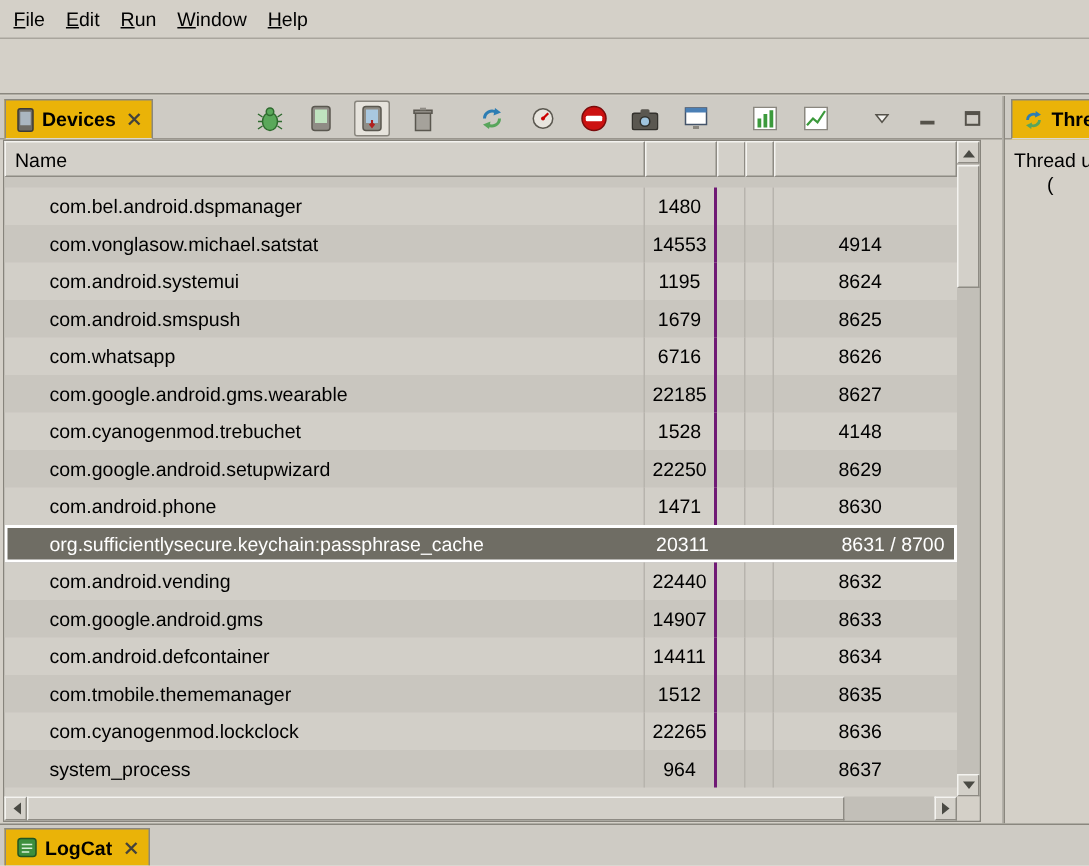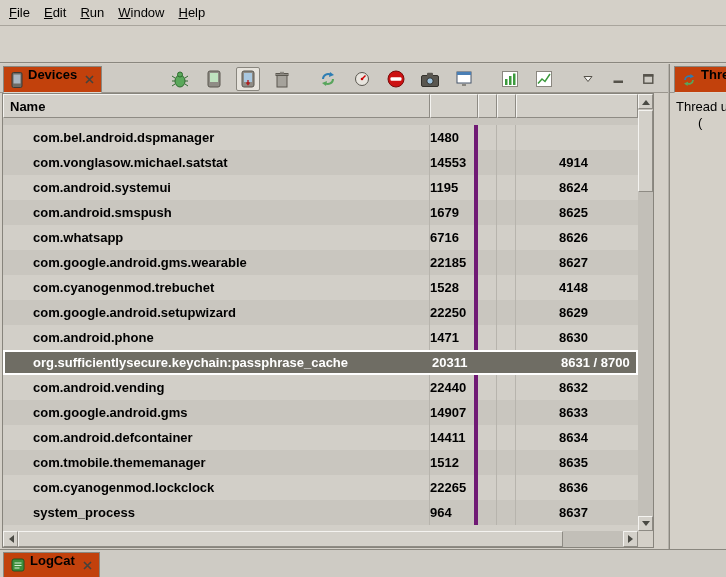--- a/index.html
+++ b/index.html
@@ -19,53 +19,53 @@
 
   
   .devices-pane { position:absolute; top:64px; left:0; width:668px; height:485px; }
   .threads-pane { position:absolute; top:64px; left:669px; width:57px; height:485px;
                   border-left:1px solid #8a877f; overflow:hidden; background:#d4d0c8; }
   .splitter { position:absolute; top:64px; left:668px; width:1px; height:485px; background:#b4b1aa; }
 
   
   .tabstrip { position:absolute; top:0; left:0; right:0; height:29px; background:#cecbc4;
               border-bottom:1px solid #9a968e; }
-  .tab { position:absolute; bottom:-1px; height:27px; background:#c2410c;
+  .tab { position:absolute; bottom:-1px; height:27px; background:#eab308;
          border:1px solid #8a877f; border-bottom:1px solid #dad7d0;
-         display:flex; gap:5px; padding:0 7px; font-weight:bold; }
+         display:flex; align-items:center; gap:5px; padding:0 7px; font-weight:bold; }
   .tab .ticon { display:flex; align-items:center; }
   .closebtn { display:flex; align-items:center; margin-left:3px; cursor:default; }
 
   
   .tbicons { position:absolute; right:10px; top:3px; height:24px; display:flex; align-items:center; }
   .icon-btn { width:24px; height:24px; display:flex; align-items:center; justify-content:center; }
   .icon-btn.pressed { border:1px solid #89867e; background:#e6e3dc; border-radius:2px; }
   .tbgap { width:10px; }
   .tbgap-big { width:22px; }
   .winctl { width:20px; height:20px; display:flex; align-items:center; justify-content:center; }
 
   
   .tablewrap { position:absolute; left:2px; top:29px; width:652px; height:455px;
-               border:1px solid #87847c; background:#d2cfc8;font-weight:bold; }
+               border:1px solid #87847c; background:#d2cfc8; }
   .theader { position:absolute; left:0; top:0; right:15px; height:24px; display:flex; }
   .hcell { background:#d3d0c9; border:1px solid #8e8b84; border-top-color:#f4f3f0; border-left-color:#f4f3f0;
            display:flex; align-items:center; padding-left:6px; overflow:hidden; }
   .hc-name { width:427px; }
   .hc-pid  { width:48px; }
   .hc-h    { width:19px; }
   .hc-t    { width:19px; }
   .hc-port { flex:1; }
 
   .tbody { position:absolute; left:0; top:24px; right:15px; bottom:16px; background:#d2cfc8; overflow:hidden; }
   .partial-row { height:7px; background:#c9c6bf; }
   .row { display:flex; height:25px; align-items:center; }
   .row.alt { background:#c9c6bf; }
   .cell { height:25px; line-height:25px; white-space:nowrap; overflow:hidden; }
   .c-name { width:427px; padding-left:30px; border-right:1px solid #b7b4ad; }
-  .c-pid  { width:48px; border-right:4px solid #701a75; }
+  .c-pid  { width:48px; text-align:center; border-right:2px solid #701a75; }
   .c-h    { width:19px; border-right:1px solid #b7b4ad; }
   .c-t    { width:19px; border-right:1px solid #b7b4ad; }
   .c-port { flex:1; padding-left:43px; }
   .row.selected { background:var(--selection-bg,#6f6d64); color:var(--selection-text,#fff);
                   border:2px solid #fff; }
   .row.selected .cell { line-height:21px; height:21px; border-right-color:transparent; }
   .row.selected .c-name { padding-left:28px; }
 
   
   .vscroll { position:absolute; right:0; top:0; bottom:16px; width:15px; background:#c2bfb8; }

